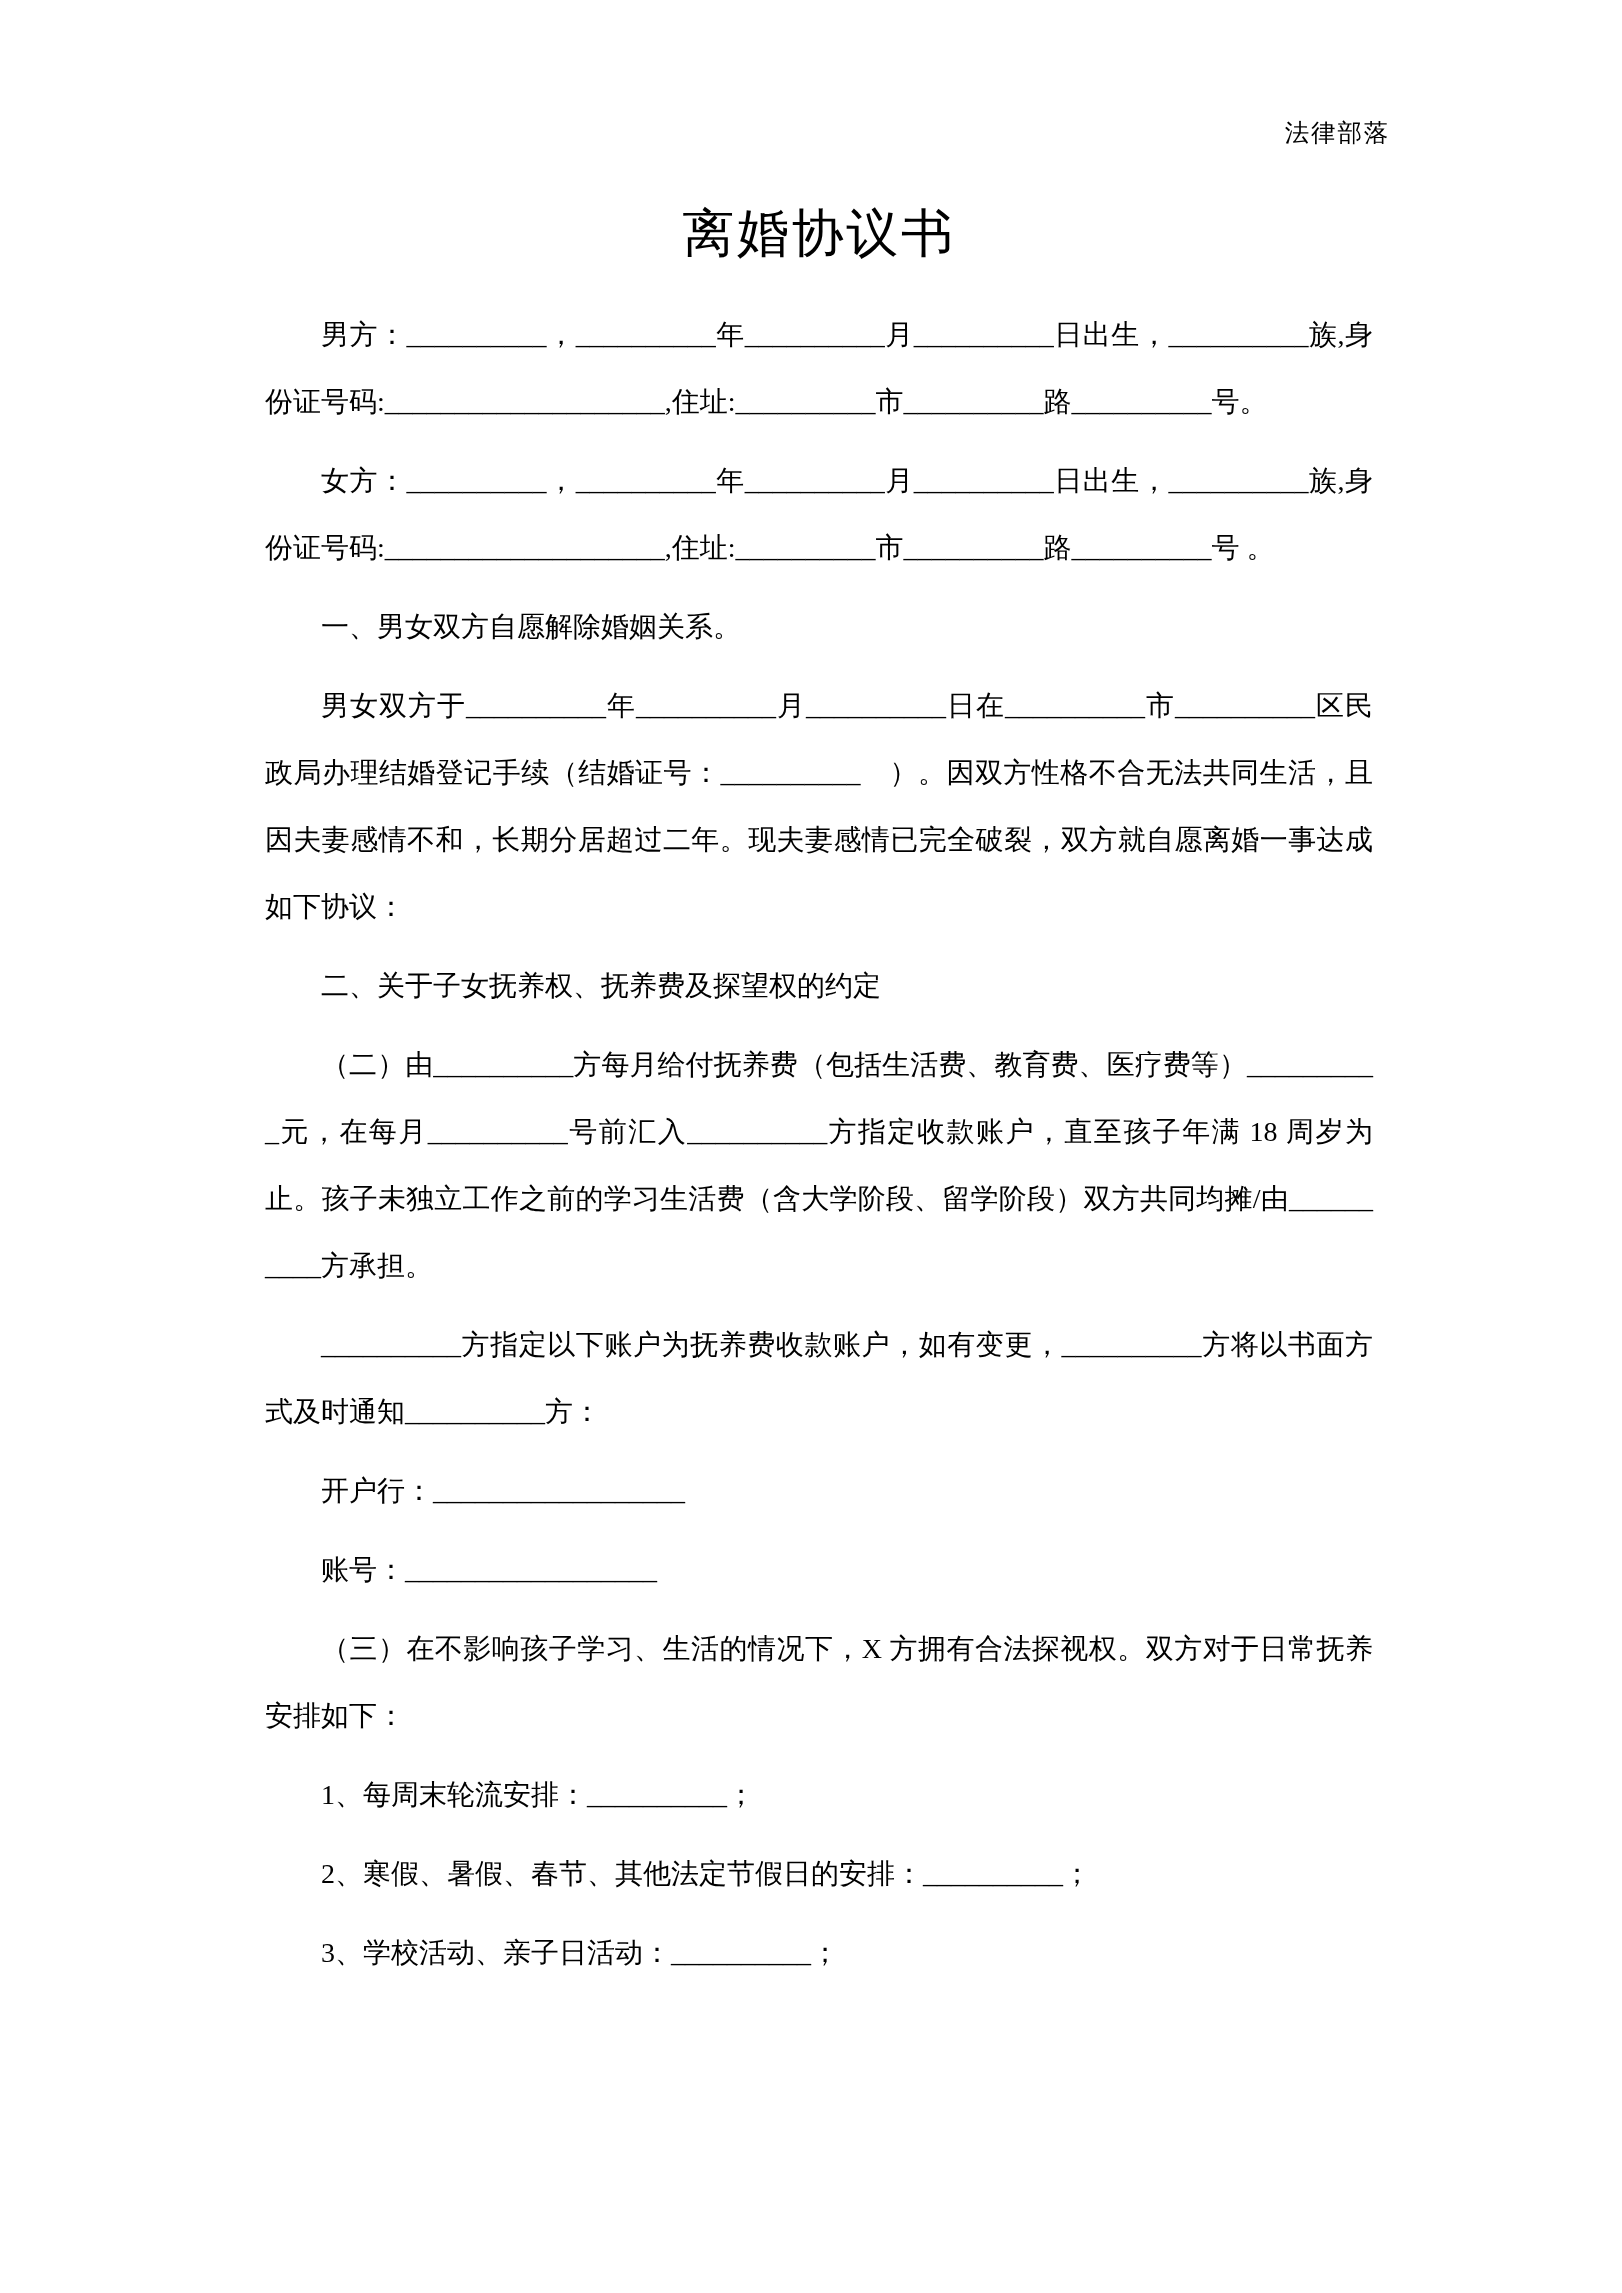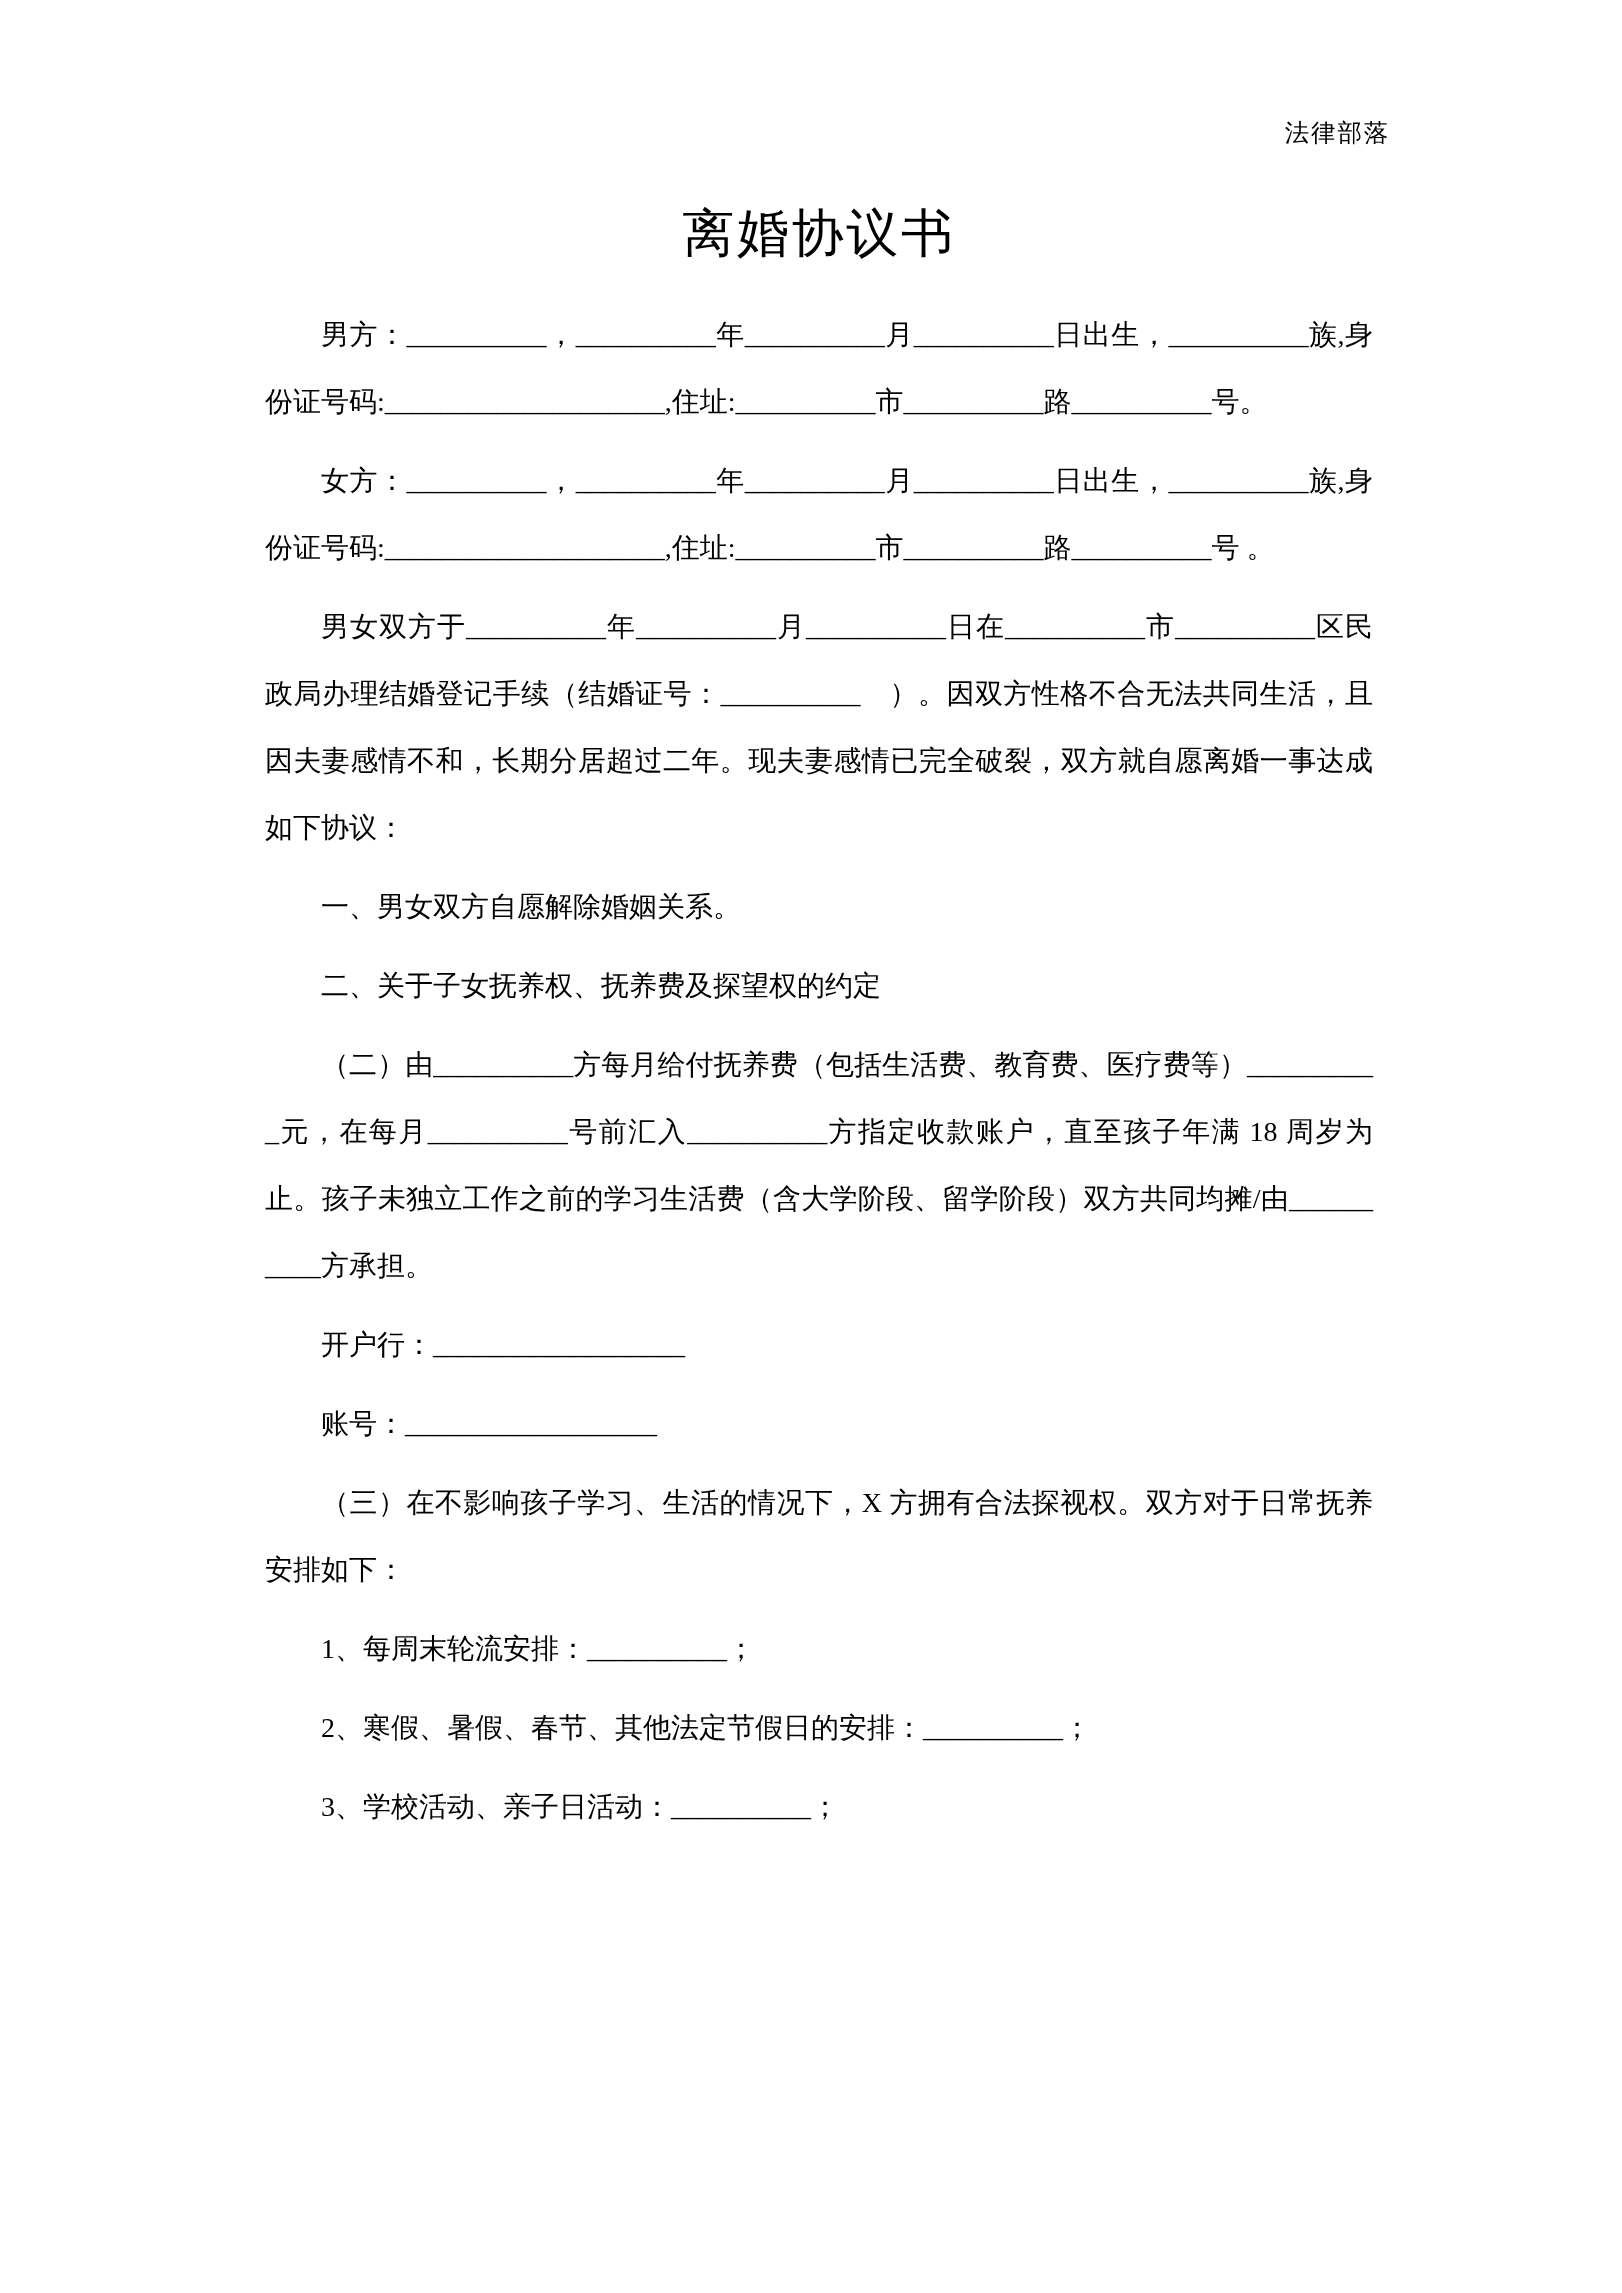--- a/index.html
+++ b/index.html
@@ -47,24 +47,25 @@
 </style>
 </head>
 <body>
 
 <div class="page">
   <div class="watermark">法律部落</div>
   <h1 class="title">离婚协议书</h1>
   <div class="doc-body">
     <p>男方：__________，__________年__________月__________日出生，__________族,身份证号码:____________________,住址:__________市__________路__________号。</p>
     <p>女方：__________，__________年__________月__________日出生，__________族,身份证号码:____________________,住址:__________市__________路__________号 。</p>
+    <p>一、男女双方自愿解除婚姻关系。</p>
     <p>男女双方于__________年__________月__________日在__________市__________区民政局办理结婚登记手续（结婚证号：__________　）。因双方性格不合无法共同生活，且因夫妻感情不和，长期分居超过二年。现夫妻感情已完全破裂，双方就自愿离婚一事达成如下协议：</p>
-    <p>一、男女双方自愿解除婚姻关系。</p>
     <p>二、关于子女抚养权、抚养费及探望权的约定</p>
     <p>（二）由__________方每月给付抚养费（包括生活费、教育费、医疗费等）__________元，在每月__________号前汇入__________方指定收款账户，直至孩子年满 18 周岁为止。孩子未独立工作之前的学习生活费（含大学阶段、留学阶段）双方共同均摊/由__________方承担。</p>
+    <p>__________方指定以下账户为抚养费收款账户，如有变更，__________方将以书面方式及时通知__________方：</p>
     <p>开户行：__________________</p>
     <p>账号：__________________</p>
     <p>（三）在不影响孩子学习、生活的情况下，X 方拥有合法探视权。双方对于日常抚养安排如下：</p>
     <p>1、每周末轮流安排：__________；</p>
     <p>2、寒假、暑假、春节、其他法定节假日的安排：__________；</p>
     <p>3、学校活动、亲子日活动：__________；</p>
   </div>
 </div>
 
 

